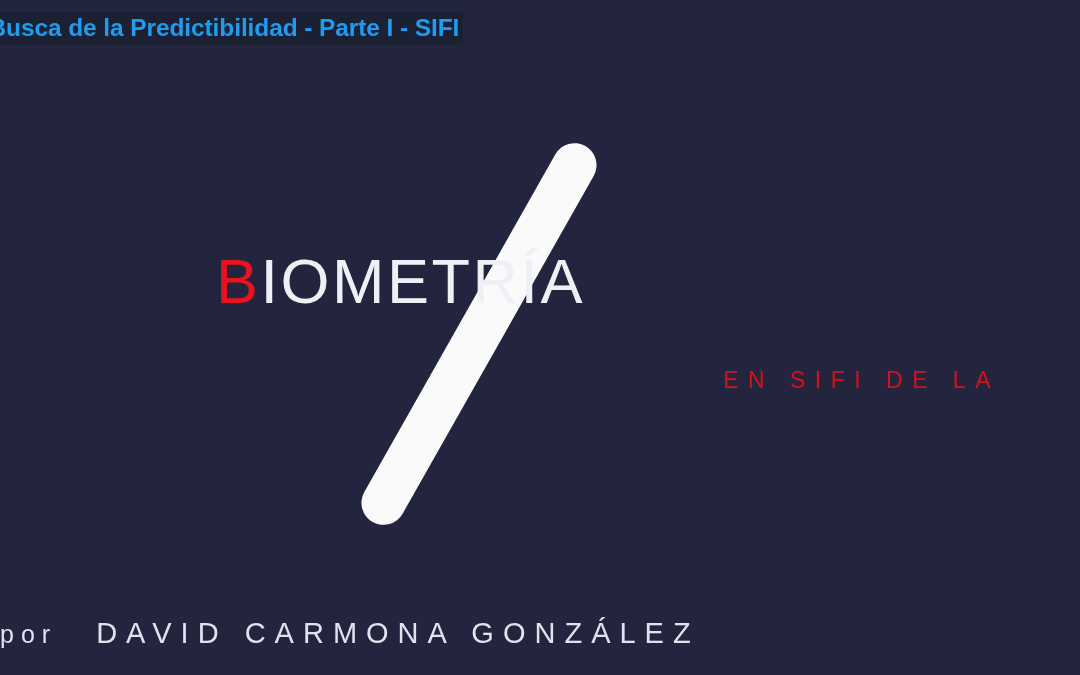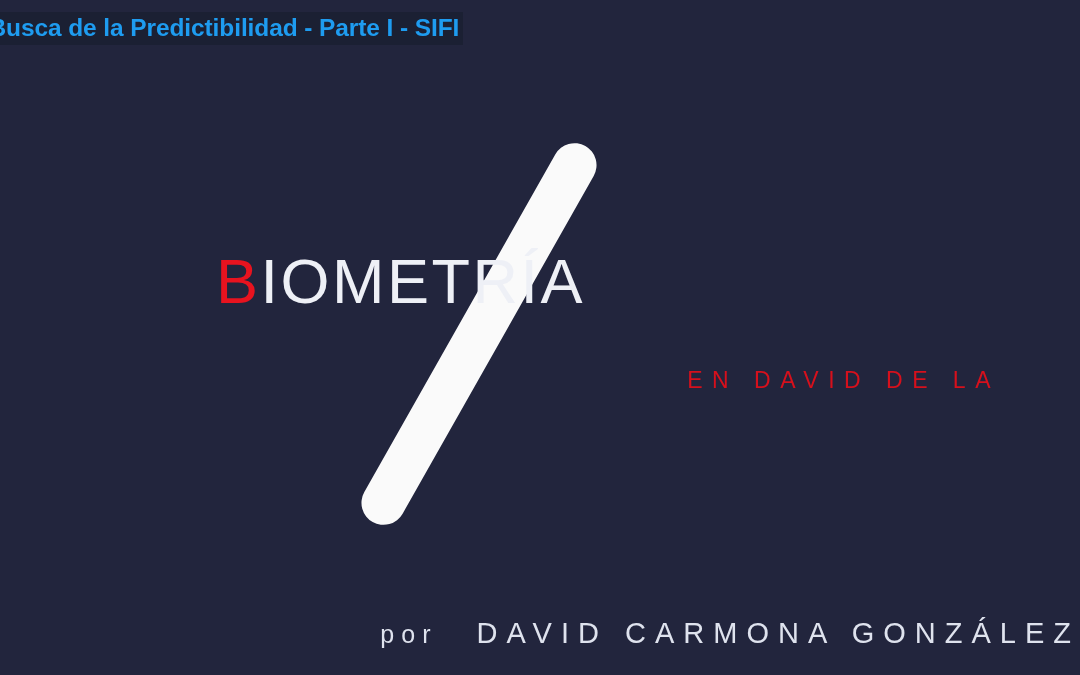--- a/index.html
+++ b/index.html
@@ -101,21 +101,21 @@
   .subtitle .line {
     display: block;
   }
 
   
   .byline {
     position: absolute;
     left: 0;
     right: 0;
     top: 614px;
-    text-align: right;
+    text-align: left;
     color: #dfe3ee;
     font-size: 29px;
     line-height: 38px;
     font-weight: 300;
     letter-spacing: 9px;
     white-space: nowrap;
     font-family: "Liberation Sans", sans-serif;
   }
   .byline .prefix {
     font-size: 25px;
@@ -127,21 +127,21 @@
 
 <div id="stage">
 
   <div class="slide">
 
     <div class="slash"></div>
 
     <div class="wordmark"><span class="accent">B</span><span>IOMETRÍA</span></div>
 
     <div class="subtitle">
-      <span class="line">EN DAVID DE LA</span>
+      <span class="line">EN SIFI DE LA</span>
     </div>
 
     <div class="byline"><span class="prefix">por  </span><span>DAVID CARMONA GONZÁLEZ</span></div>
 
   </div>
 
   <div class="header-zone">
     <div class="header-title">etría, En Busca de la Predictibilidad - Parte I - SIFI</div>
 
   </div>

